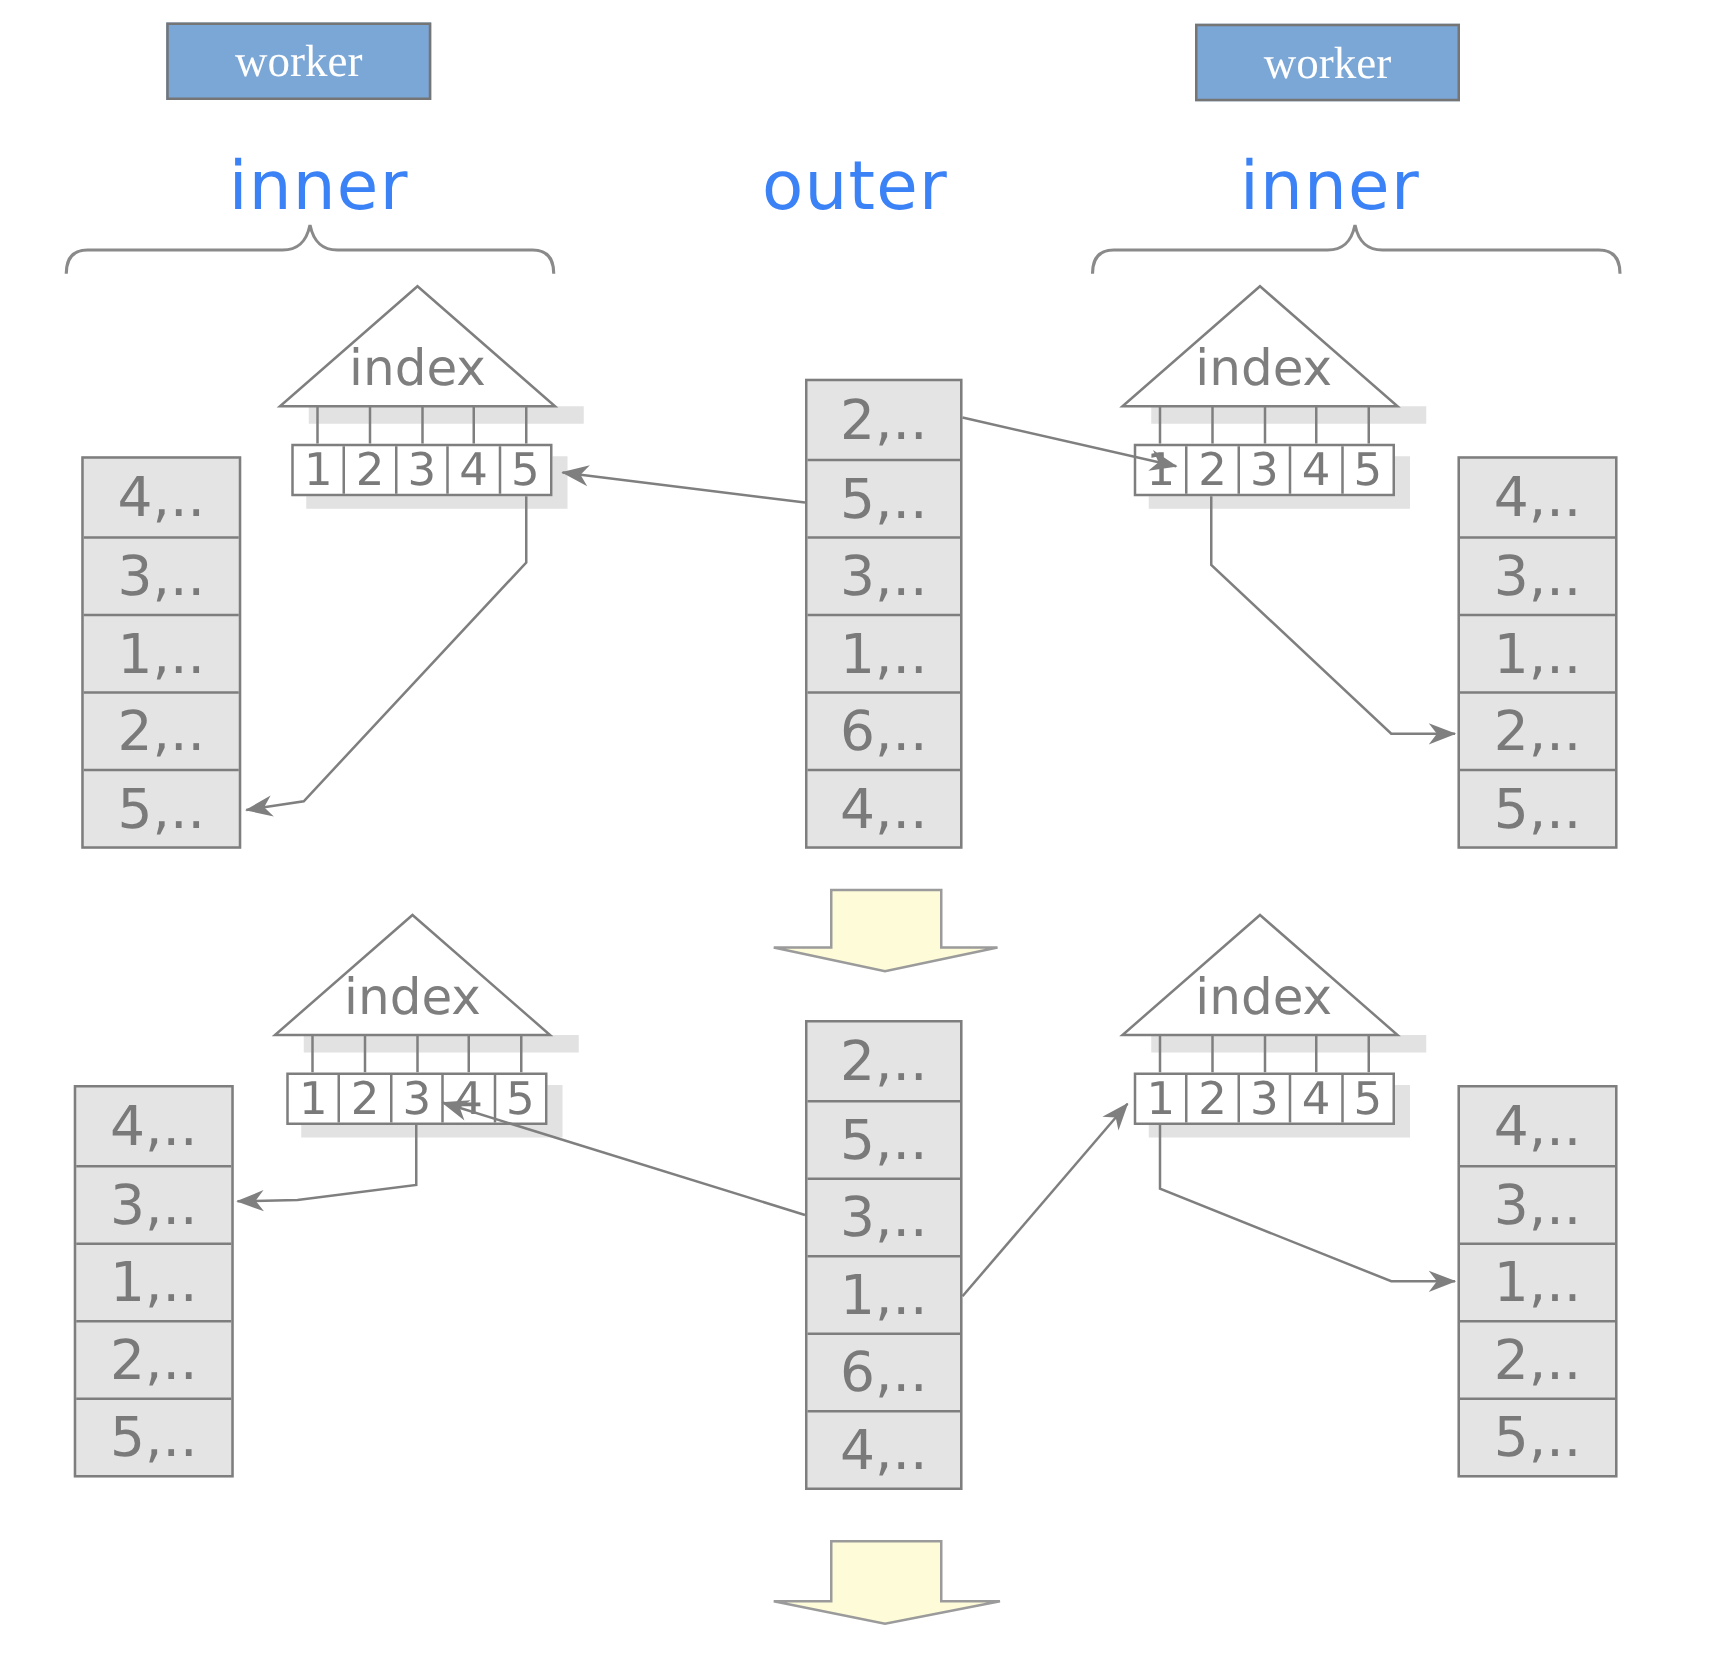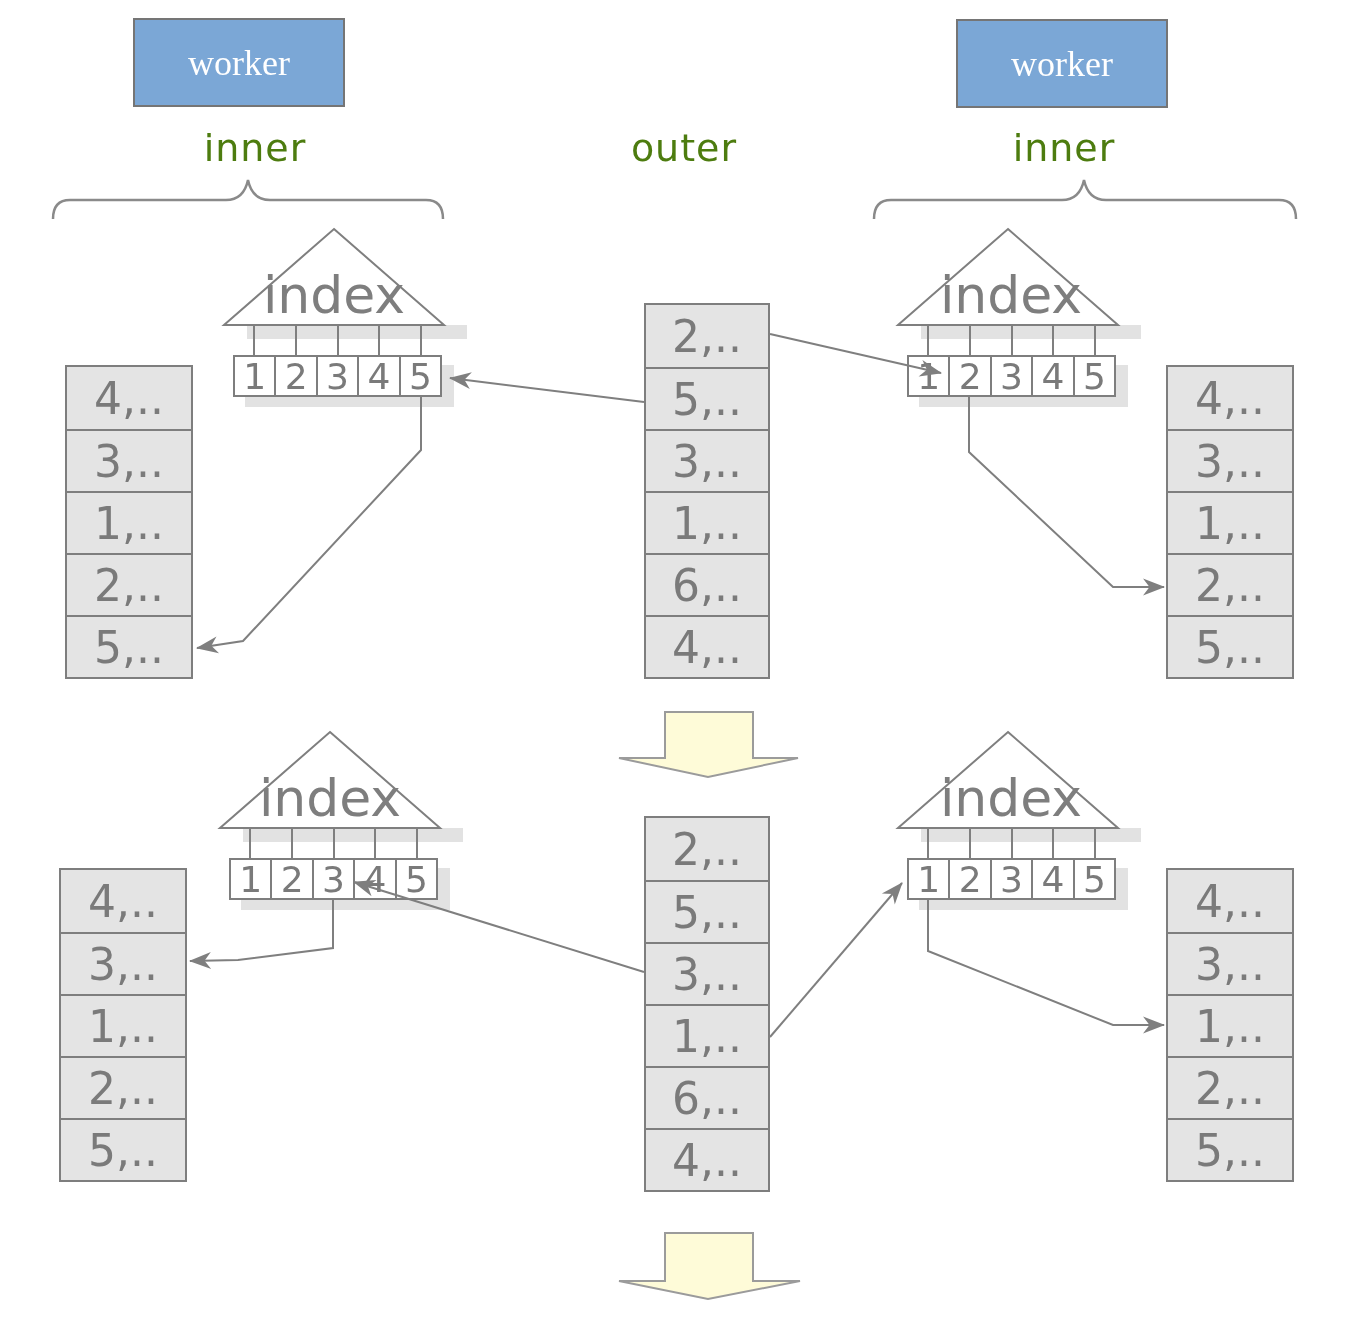--- a/index.html
+++ b/index.html
@@ -1,27 +1,27 @@
 <!DOCTYPE html>
 <html><head>
 <meta charset="utf-8">
 <style>
   html,body{margin:0;padding:0;background:#ffffff;}
   #stage{position:relative;width:1370px;height:1342px;background:#ffffff;overflow:hidden;
          font-family:"DejaVu Sans","Liberation Sans",sans-serif;}
   svg{position:absolute;left:0;top:0;}
   #fg{pointer-events:none;}
 
-  .worker{position:absolute;width:212px;height:89px;background:#7BA7D6;border:2px solid #757575;
+  .worker{position:absolute;width:212px;height:62px;background:#7BA7D6;border:2px solid #757575;
           box-sizing:border-box;display:flex;align-items:center;justify-content:center;
           color:#ffffff;font-family:"Liberation Serif","DejaVu Serif",serif;font-size:36px;}
   .biglabel{position:absolute;width:300px;height:60px;display:flex;align-items:center;justify-content:center;
-          color:#4d7c0f;font-size:38px;letter-spacing:1px;}
+          color:#3b82f6;font-size:54px;letter-spacing:1px;}
   .idxlabel{position:absolute;width:140px;height:48px;display:flex;align-items:center;justify-content:center;
-          color:#7e7e7e;font-size:52px;}
+          color:#7e7e7e;font-size:40px;}
   .idxcells{position:absolute;width:209px;height:42px;display:flex;background:#ffffff;
           border:2px solid #7e7e7e;box-sizing:border-box;}
   .idxcell{flex:1;display:flex;align-items:center;justify-content:center;
           font-size:36px;color:#7a7a7a;border-left:2px solid #7e7e7e;}
   .idxcell:first-child{border-left:none;}
   .dtable{position:absolute;width:128px;background:#e4e4e4;border:2px solid #7e7e7e;box-sizing:border-box;}
   .otable{position:absolute;width:126px;background:#e4e4e4;border:2px solid #7e7e7e;box-sizing:border-box;}
   .drow{height:62px;display:flex;align-items:center;justify-content:center;
         font-size:44px;color:#7a7a7a;border-top:2px solid #7e7e7e;box-sizing:border-box;}
   .drow:first-child{border-top:none;}

